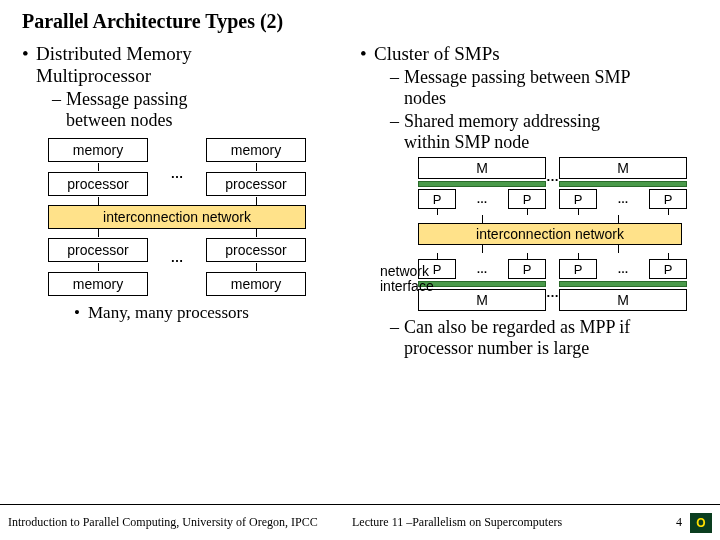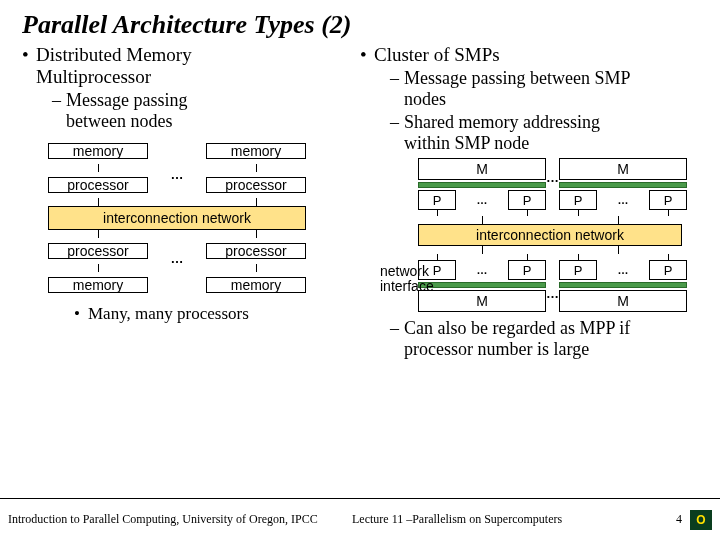--- a/index.html
+++ b/index.html
@@ -8,24 +8,23 @@
     height: 540px;
     font-family: "Times New Roman", serif;
     background: #fff;
     position: relative;
     overflow: hidden;
   }
   .slide {
     padding: 10px 22px 0 22px;
   }
   h1 {
-    font-style: italic;
     font-weight: bold;
-    font-size: 26px;
-    margin-bottom: 4px;
+    font-size: 20px;
+    margin-bottom: 10px;
   }
   .cols {
     display: flex;
   }
   .col-left { width: 340px; }
   .col-right { width: 340px; }
   .b1 { font-size: 19px; margin-bottom: 2px; }
   .b1 .dot { display:inline-block; width:14px; }
   .b2 { font-size: 18px; margin-left: 30px; margin-bottom: 2px;}
   .b2 .dash { display:inline-block; width:14px; }
@@ -33,21 +32,21 @@
   .b3 .dot2 { display:inline-block; width:14px; }
 
   
   .diagL {
     margin: 6px 0 6px 26px;
     width: 258px;
     position: relative;
   }
   .rowL { display:flex; justify-content:space-between; align-items:center; height:26px; }
   .boxL {
-    width:100px; height:16px; border:1px solid #000;
+    width:100px; height:24px; border:1px solid #000;
     font-family: Arial, sans-serif; font-size:14px;
     display:flex; align-items:center; justify-content:center;
     background:#fff;
   }
   .ellips { font-family: Arial, sans-serif; font-size:13px; font-weight:bold; }
   .connL { display:flex; justify-content:space-between; height:8px; }
   .connL span { width:100px; display:flex; justify-content:center; }
   .connL span::before { content:""; width:1px; height:8px; background:#000; display:block; }
   .interL {
     width:258px; height:24px; background:#ffe28a; border:1px solid #000;
@@ -91,21 +90,21 @@
     font-family: Arial, sans-serif; font-size:14px;
     display:flex; align-items:center; justify-content:center;
   }
   .niLabel {
     position:absolute; left:380px; top:264px;
     font-family: Arial, sans-serif; font-size:14px; line-height:15px;
   }
 
   
   .footer {
-    position:absolute; left:0; bottom:0; width:720px; height:42px;
+    position:absolute; left:0; bottom:0; width:720px; height:36px;
     border-top:1px solid #000; background:#fff;
     display:flex; align-items:center;
     font-size:12px;
     padding: 0 8px;
   }
   .foot-left { flex:1; }
   .foot-mid { flex:1; text-align:left; padding-left:30px;}
   .foot-num { width:20px; text-align:right; padding-right:4px;}
   .logo {
     width:22px; height:20px; background:#0a3d1f;

